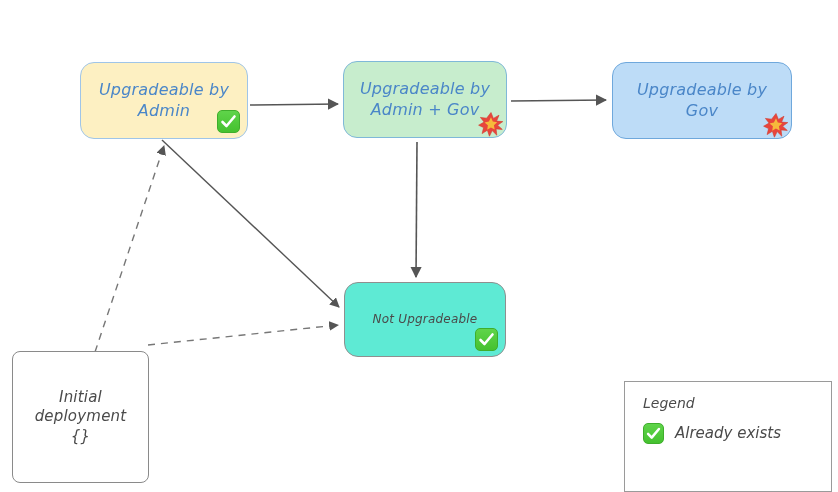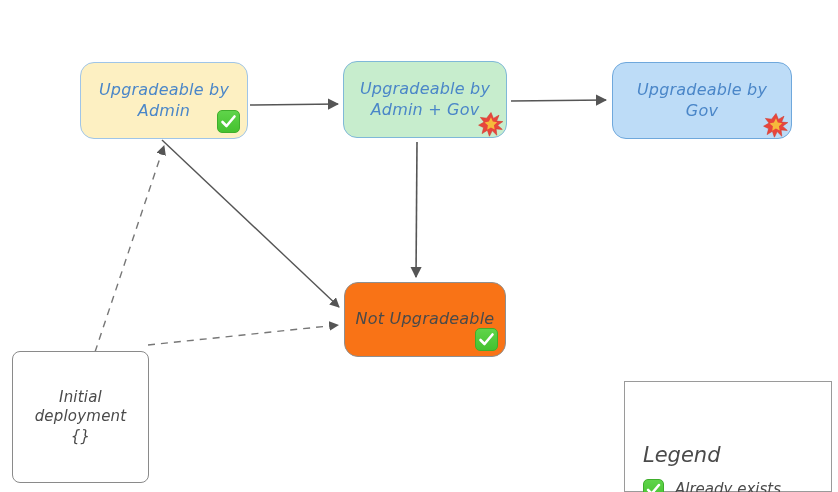--- a/index.html
+++ b/index.html
@@ -84,24 +84,24 @@
   }
   #node-gov {
     left: 612px; top: 46px; width: 180px; height: 77px;
     background: #bddcf7;
     border-color: #6fa8dc;
     color: #4a86c8;
     font-size: 16px;
   }
   #node-not-upgradeable {
     left: 344px; top: 266px; width: 162px; height: 75px;
-    background: #f97316;
+    background: #5eead4;
     border-color: #8f8f8f;
     color: #4a4a4a;
-    font-size: 16px;
+    font-size: 12px;
     font-style: italic;
   }
   #node-initial {
     left: 12px; top: 335px; width: 137px; height: 132px;
     background: #ffffff;
     border-color: #8a8a8a;
     color: #4a4a4a;
     font-size: 15px;
     border-radius: 8px;
   }
@@ -112,23 +112,22 @@
     left: 624px; top: 365px;
     width: 208px; height: 111px;
     box-sizing: border-box;
     background: #ffffff;
     border: 1.4px solid #9a9a9a;
     padding: 13px 0 0 18px;
     font-style: italic;
     color: #4a4a4a;
   }
   #legend .legend-title {
-    font-size: 21px;
+    font-size: 14px;
     margin-bottom: 8px;
-    margin-top: 48px;
   }
   #legend .legend-row {
     display: flex;
     align-items: center;
     height: 28px;
     font-size: 15px;
   }
   #legend .legend-icon {
     width: 28px;
     font-style: normal;

